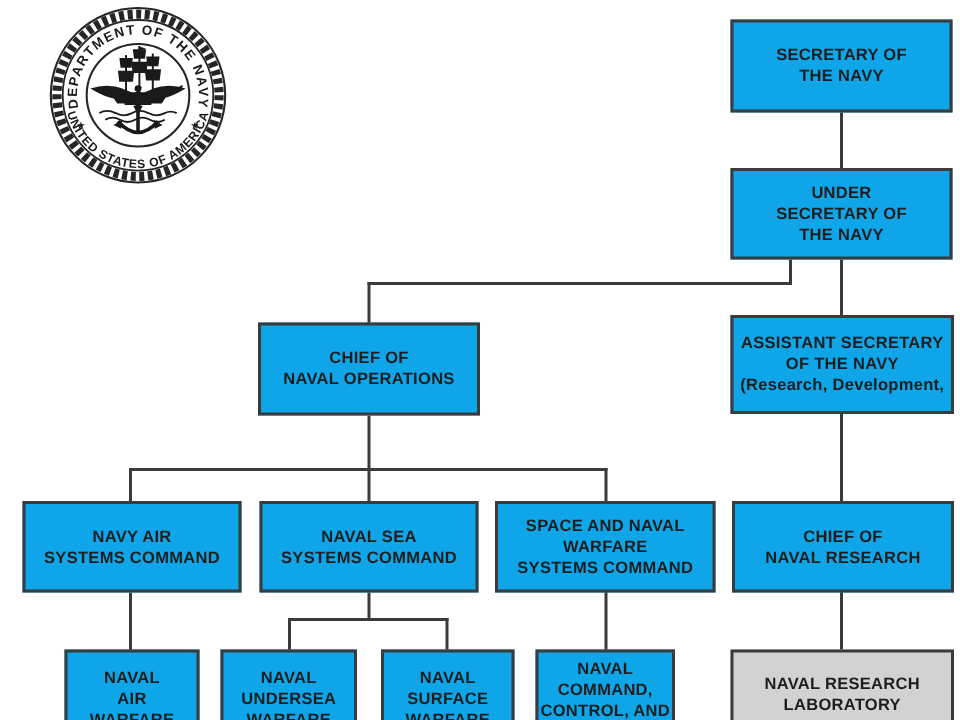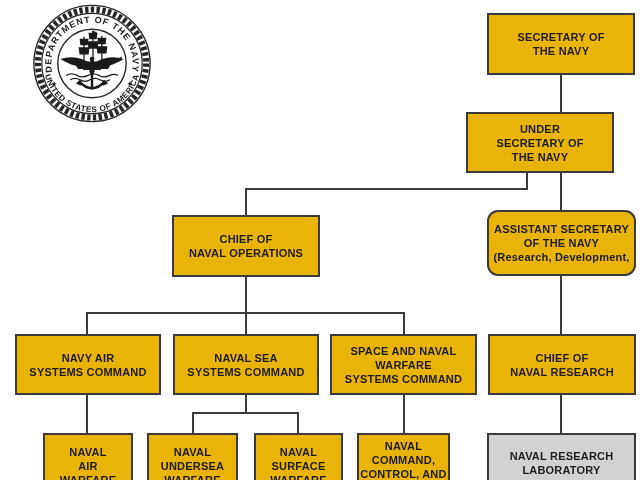--- a/index.html
+++ b/index.html
@@ -8,21 +8,21 @@
     width: 640px;
     height: 480px;
     background: #ffffff;
     overflow: hidden;
     font-family: "Liberation Sans", sans-serif;
   }
   .box {
     position: absolute;
     box-sizing: border-box;
     border: 2px solid #3b3b3b;
-    background: #eab308;
+    background: #0ea5e9;
     color: #1d1d1d;
     display: flex;
     flex-direction: column;
     align-items: center;
     justify-content: center;
     text-align: center;
     font-size: 11px;
     font-weight: bold;
     line-height: 14px;
     letter-spacing: 0.2px;
@@ -124,27 +124,27 @@
   <div class="hline" style="left:192px; top:412px; width:107px;"></div>
   <div class="vline" style="left:192px; top:412px; height:22px;"></div>
   <div class="vline" style="left:297px; top:412px; height:22px;"></div>
   <div class="vline" style="left:403px; top:394px; height:40px;"></div>
 
   <div class="box" style="left:487px; top:13px; width:148px; height:62px;">
     <div>SECRETARY OF</div>
     <div>THE NAVY</div>
   </div>
 
-  <div class="box" style="left:466px; top:112px; width:148px; height:61px;">
+  <div class="box" style="left:487px; top:112px; width:148px; height:61px;">
     <div>UNDER</div>
     <div>SECRETARY OF</div>
     <div>THE NAVY</div>
   </div>
 
-  <div class="box" style="left:487px; top:210px; width:149px; height:66px;border-radius:11px;">
+  <div class="box" style="left:487px; top:210px; width:149px; height:66px;">
     <div>ASSISTANT SECRETARY</div>
     <div>OF THE NAVY</div>
     <div>(Research, Development,</div>
   </div>
 
   <div class="box" style="left:172px; top:215px; width:148px; height:62px;">
     <div>CHIEF OF</div>
     <div>NAVAL OPERATIONS</div>
   </div>
 

